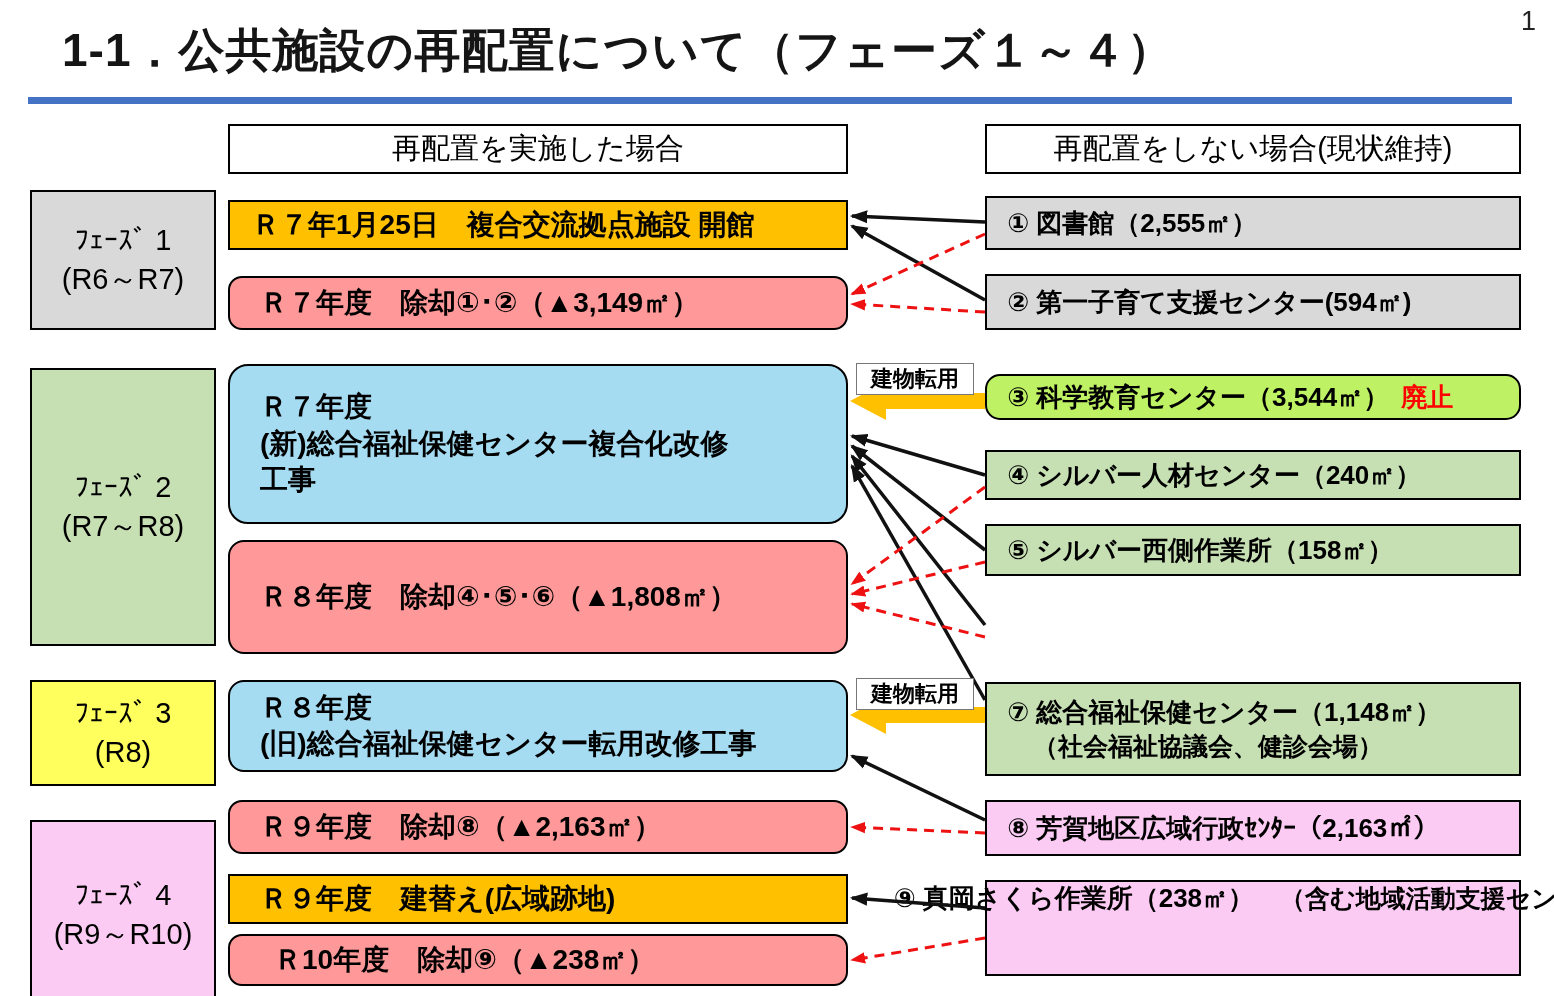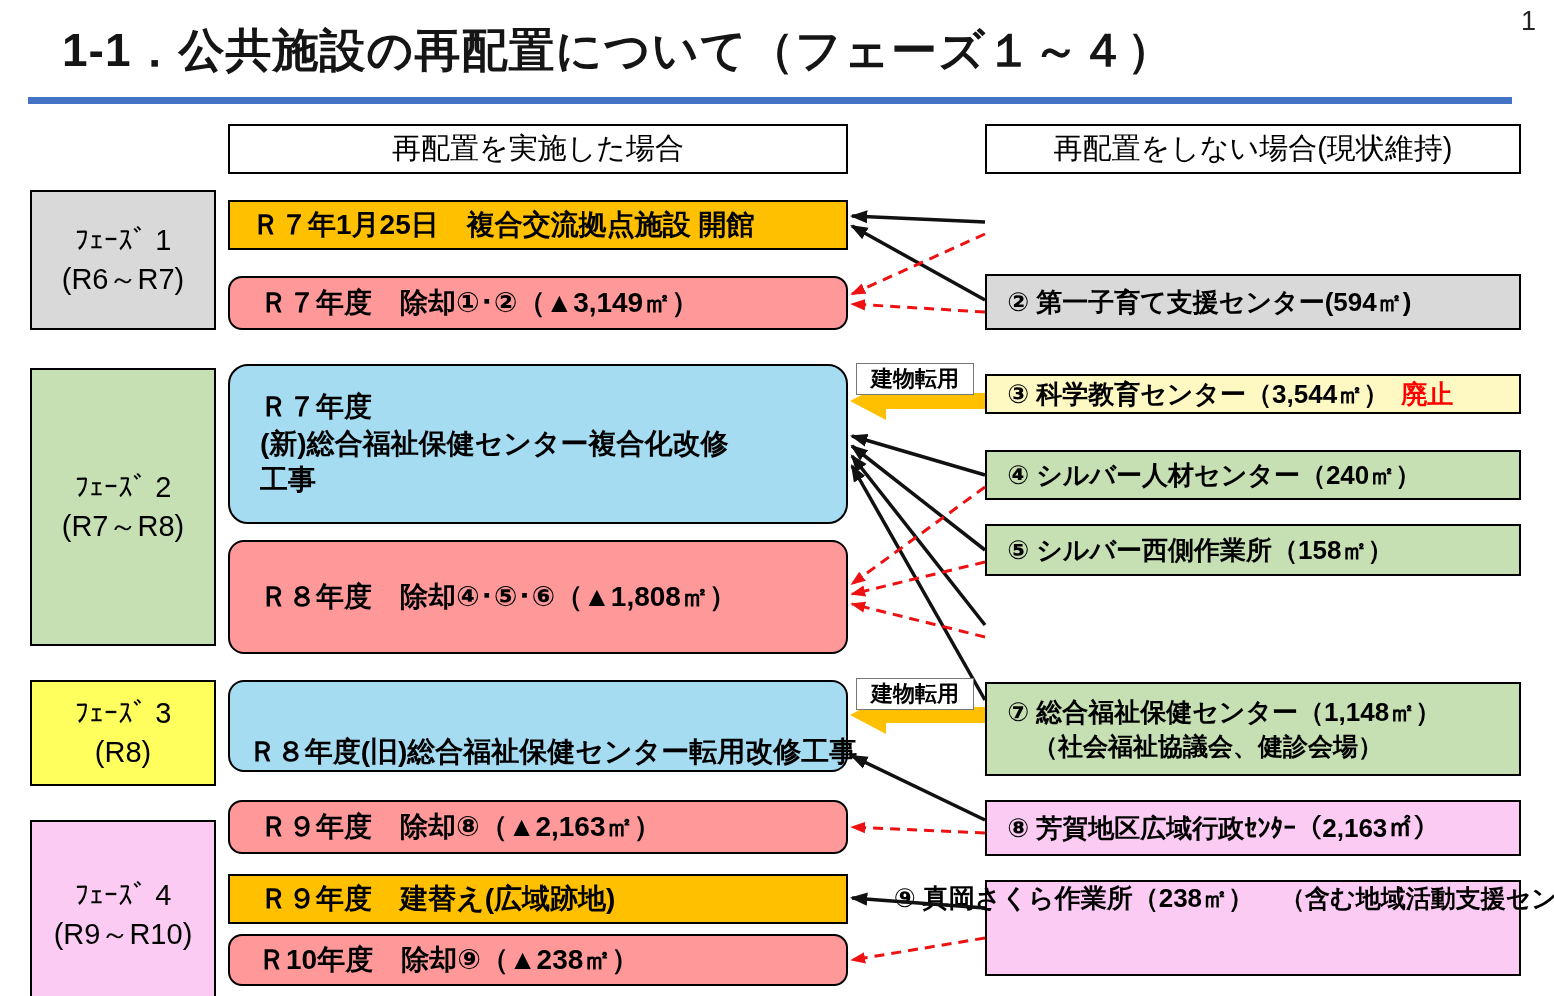--- a/index.html
+++ b/index.html
@@ -24,30 +24,30 @@
   .p4{top:796px;height:190px;background:#FBCBF3;margin-top:24px;}
 
   .mbox{position:absolute;left:228px;width:620px;box-sizing:border-box;display:flex;align-items:center;
         font-size:28px;font-weight:700;padding-left:22px;white-space:nowrap;z-index:1;}
   #b-open   {top:200px;height:50px;background:#FFC000;border:2px solid #000;}
   #b-dem12  {top:276px;height:54px;background:#FF9999;border:2px solid #000;border-radius:14px;padding-left:30px;}
   #b-renov2 {top:364px;height:160px;background:#A6DCF2;border:2px solid #000;border-radius:20px;
              flex-direction:column;align-items:flex-start;justify-content:center;padding-left:30px;line-height:1.32;}
   #b-dem456 {top:540px;height:114px;background:#FF9999;border:2px solid #000;border-radius:16px;padding-left:30px;}
   #b-renov3 {top:680px;height:92px;background:#A6DCF2;border:2px solid #000;border-radius:16px;
-             flex-direction:row;align-items:flex-end;justify-content:center;padding-left:30px;line-height:1.3;}
+             flex-direction:column;align-items:flex-start;justify-content:center;padding-left:30px;line-height:1.3;}
   #b-dem8   {top:800px;height:54px;background:#FF9999;border:2px solid #000;border-radius:14px;padding-left:30px;}
   #b-rebuild{top:874px;height:50px;background:#FFC000;border:2px solid #000;padding-left:30px;}
-  #b-dem9   {top:934px;height:52px;background:#FF9999;border:2px solid #000;border-radius:14px;padding-left:28px;}
+  #b-dem9   {top:934px;height:52px;background:#FF9999;border:2px solid #000;border-radius:14px;padding-left:44px;}
 
   .rbox{position:absolute;left:985px;width:536px;border:2px solid #000;box-sizing:border-box;
         display:flex;align-items:center;font-size:26px;font-weight:700;padding-left:20px;white-space:nowrap;z-index:1;}
   #f1{top:196px;height:54px;background:#D9D9D9;}
   #f2{top:274px;height:56px;background:#D9D9D9;}
-  #f3{top:374px;height:40px;background:#fef9c3;}
+  #f3{top:374px;height:46px;background:#bef264;border-radius:15px;}
   #f4{top:450px;height:50px;background:#C6E0B4;}
   #f5{top:524px;height:52px;background:#C6E0B4;}
   #f6{top:600px;height:50px;background:#C6E0B4;}
   #f7{top:682px;height:94px;background:#C6E0B4;flex-direction:column;align-items:flex-start;justify-content:center;line-height:1.3;}
   #f8{top:800px;height:56px;background:#FBCBF3;}
   #f9{top:880px;height:96px;background:#FBCBF3;align-items:flex-start;justify-content:center;line-height:1.3;}
 
   .red{color:#FF0000;margin-left:12px;}
   .sub-line{padding-left:26px;font-size:25px;}
 
@@ -99,20 +99,23 @@
   </div>
   <div class="mbox" id="b-dem456">Ｒ８年度　除却④･⑤･⑥（▲1,808㎡）</div>
   <div class="mbox" id="b-renov3">
     <div>Ｒ８年度</div>
     <div>(旧)総合福祉保健センター転用改修工事</div>
   </div>
   <div class="mbox" id="b-dem8">Ｒ９年度　除却⑧（▲2,163㎡）</div>
   <div class="mbox" id="b-rebuild">Ｒ９年度　建替え(広域跡地)</div>
   <div class="mbox" id="b-dem9">Ｒ10年度　除却⑨（▲238㎡）</div>
 
+  <div class="rbox" id="f1">
+    <span>① 図書館（2,555㎡）</span>
+  </div>
   <div class="rbox" id="f2">
     <span>② 第一子育て支援センター(594㎡)</span>
   </div>
   <div class="rbox" id="f3">
     <span>③ 科学教育センター（3,544㎡）</span>
     <span class="red">廃止</span>
   </div>
   <div class="rbox" id="f4">
     <span>④ シルバー人材センター（240㎡）</span>
   </div>

